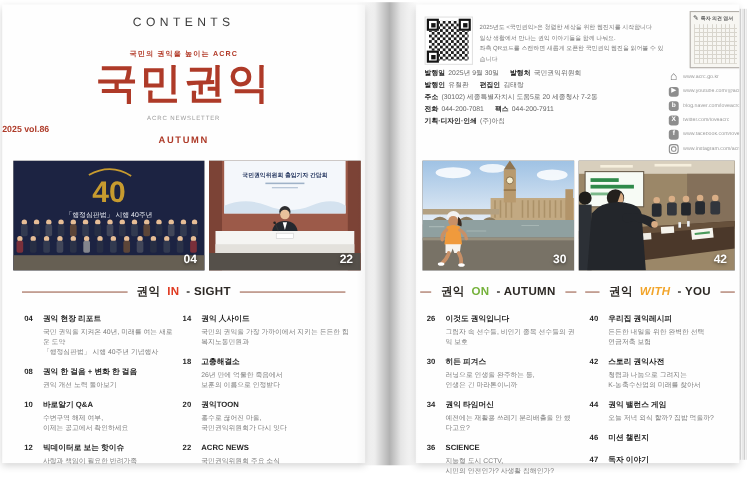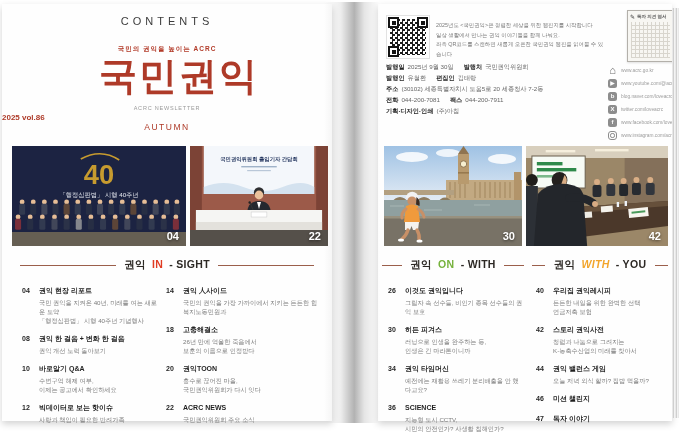--- a/index.html
+++ b/index.html
@@ -13,27 +13,27 @@
     background:linear-gradient(to right,rgba(0,0,0,0) 0%,rgba(0,0,0,.07) 30%,rgba(0,0,0,.30) 54%,rgba(0,0,0,.10) 72%,rgba(0,0,0,0) 100%);}
   .edge{position:absolute;top:8px;left:672px;width:7px;height:410px;
     background:repeating-linear-gradient(to right,#e8e8e8 0 1px,#cfcfcf 1px 2px,#f3f3f3 2px 3px);}
 
   
   .contents{position:absolute;top:11px;left:0;width:100%;text-align:center;
     font-size:11px;letter-spacing:4px;color:#3c3c3c;}
   .tagline{position:absolute;top:41px;left:0;width:100%;text-align:center;
     font-size:6.5px;color:#b23a28;letter-spacing:1px;font-weight:bold;}
   .mag-title{position:absolute;top:48px;left:0;width:100%;text-align:center;
-    font-size:38px;font-weight:800;color:#ae3a28;letter-spacing:2px;line-height:1.3;margin-left:12px;}
+    font-size:38px;font-weight:800;color:#ae3a28;letter-spacing:2px;line-height:1.3;}
   .nl-label{position:absolute;top:101px;left:0;width:100%;text-align:center;
     font-size:5.5px;color:#9a9a9a;letter-spacing:.8px;}
   .issue{position:absolute;top:109px;left:0;width:100%;text-align:left;
     font-size:8px;font-weight:bold;color:#ae3a28;}
   .season{position:absolute;top:118px;left:0;width:100%;text-align:center;
-    font-size:8.5px;font-weight:normal;color:#ae3a28;letter-spacing:1.5px;}
+    font-size:8.5px;font-weight:bold;color:#ae3a28;letter-spacing:1.5px;}
 
   
   .photo{position:absolute;top:142px;height:100px;overflow:hidden;background:#888;}
   .photo svg{position:absolute;inset:0;width:100%;height:100%;}
   .pn{position:absolute;right:7px;bottom:4px;color:#fff;font-weight:bold;font-size:11px;
       text-shadow:0 1px 3px rgba(0,0,0,.55);}
   #ph1{left:10px;width:174px;}
   #ph2{left:188px;width:138px;}
   #ph3{left:6px;width:138px;}
   #ph4{left:148px;width:142px;}
@@ -410,21 +410,21 @@
         </g>
       </svg>
       <div class="pn">42</div>
     </div>
 
     <div class="sec-h" id="sec-onstory">
       <span class="rule"></span>
       <span class="sec-t">
         <span>권익</span>
         <span class="hl-on">ON</span>
-        <span>- WITH</span>
+        <span>- AUTUMN</span>
       </span>
       <span class="rule"></span>
     </div>
 
     <div class="sec-h" id="sec-withyou">
       <span class="rule"></span>
       <span class="sec-t">
         <span>권익</span>
         <span class="hl-with">WITH</span>
         <span>- YOU</span>

